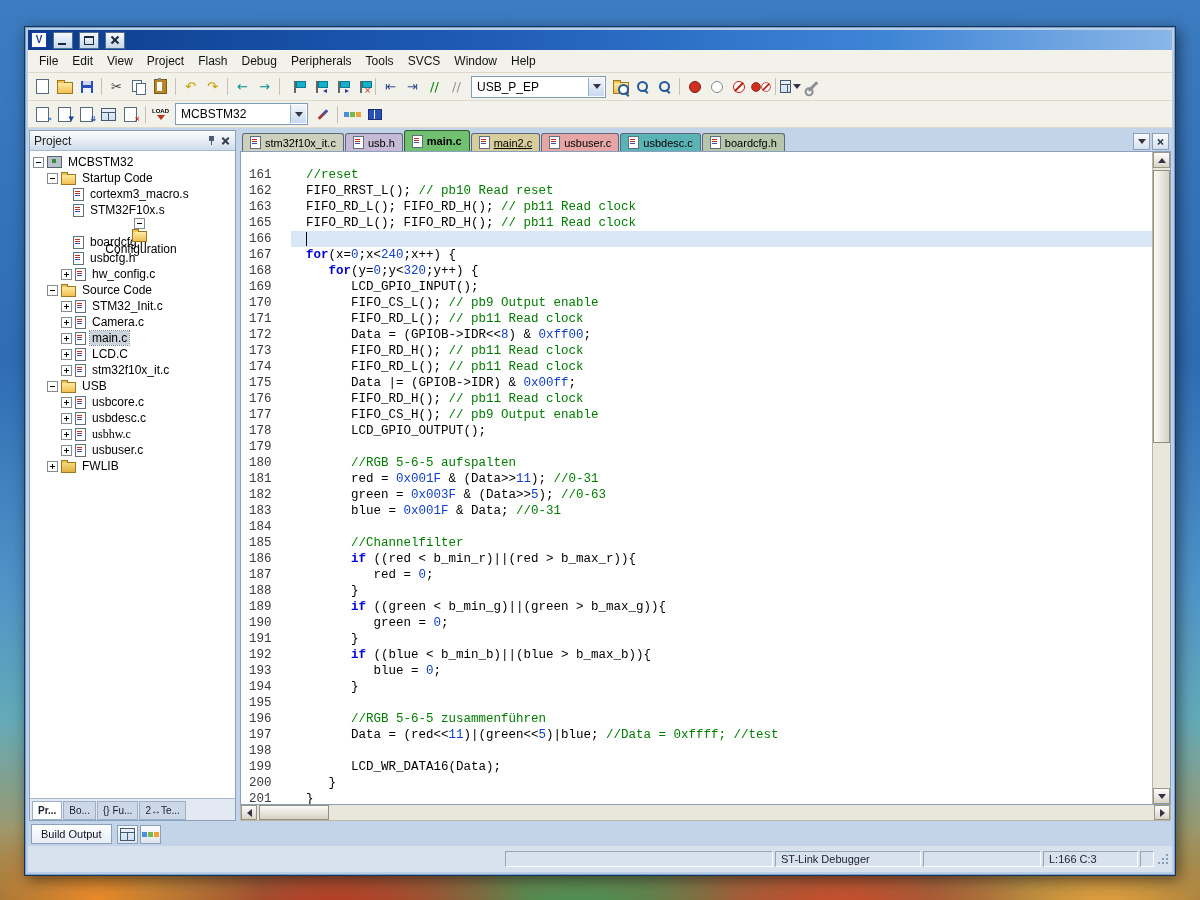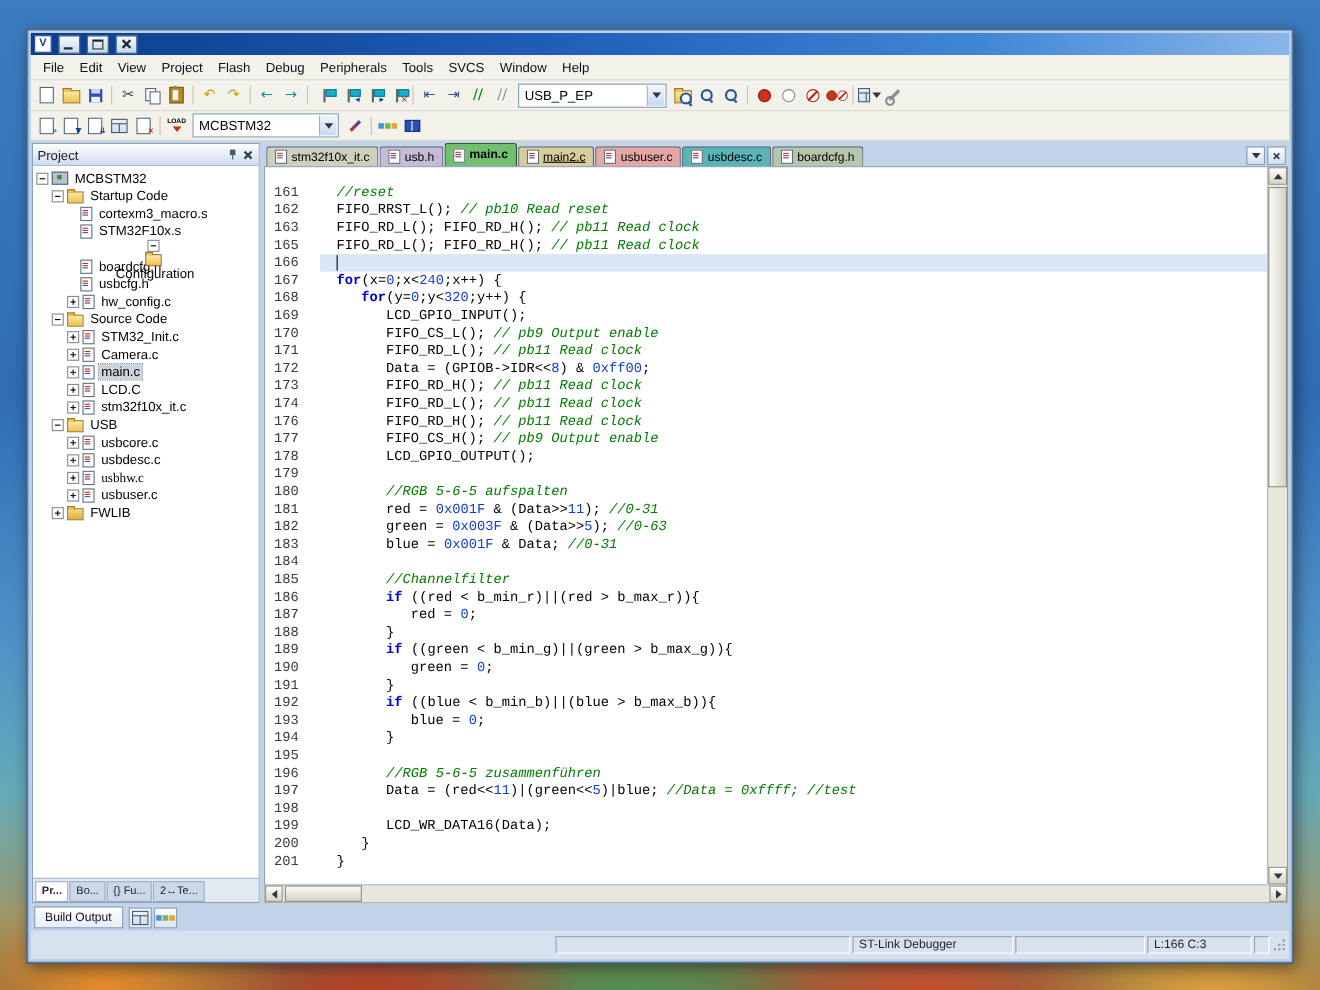--- a/index.html
+++ b/index.html
@@ -139,21 +139,21 @@
   .tab-ctrl{position:absolute;right:2px;top:3px;display:flex;gap:2px;}
   .tc-btn{width:15px;height:15px;background:linear-gradient(#fbfcfe,#d6e0ee);border:1px solid #8aa0bc;display:flex;align-items:center;justify-content:center;}
   .tc-btn .x-icon{transform:scale(.8);}
   .code-wrap{flex:1;display:flex;background:#fff;border:1px solid #8aa0bc;min-height:0;}
   .code-scroll{flex:1;overflow:hidden;padding-top:15px;min-width:0;}
   .code-line{display:flex;height:16px;font:12.5px/16px "Liberation Mono","DejaVu Sans Mono",monospace;}
   .ln{width:50px;flex:0 0 50px;color:#3a3a3a;padding-left:8px;box-sizing:border-box;}
   .lc{flex:1;white-space:pre;position:relative;color:#000;}
   .code-line.cur .lc{background:var(--curline,#d9e6f5);}
   .tok-k{color:var(--kw,#0000dd);font-weight:bold;}
-  .tok-c{color:var(--com,#008000);font-style:italic;text-align:center;}
+  .tok-c{color:var(--com,#008000);text-align:center;}
   .tok-n{color:var(--num,#1240c8);}
   .caret{position:absolute;left:2ch;top:1px;width:1px;height:14px;background:#000;}
   
   .vscroll{width:17px;flex:0 0 17px;background:#e9e6dc;border-left:1px solid #b8b4a6;display:flex;flex-direction:column;}
   .sbtn{height:16px;flex:0 0 16px;background:linear-gradient(#fdfdfb,#d8d4c8);border:1px solid #9a968a;
     display:flex;align-items:center;justify-content:center;box-sizing:border-box;}
   .sbtn-h{width:16px;height:100%;flex:0 0 16px;}
   .vtrack{flex:1;position:relative;}
   .vthumb{position:absolute;top:2px;left:0;right:0;height:44%;background:linear-gradient(90deg,#fbfaf6,#d6d2c4);border:1px solid #928e80;box-sizing:border-box;}
   .hscroll{height:15px;flex:0 0 15px;background:#e9e6dc;border:1px solid #b8b4a6;border-top:none;display:flex;}
@@ -574,20 +574,24 @@
               </div>
               <div class="code-line">
                 <span class="ln">173</span>
                 <span class="lc"><span class="tok-p">        FIFO_RD_H(); </span><span class="tok-c">// pb11 Read clock</span></span>
               </div>
               <div class="code-line">
                 <span class="ln">174</span>
                 <span class="lc"><span class="tok-p">        FIFO_RD_L(); </span><span class="tok-c">// pb11 Read clock</span></span>
               </div>
               <div class="code-line">
+                <span class="ln">175</span>
+                <span class="lc"><span class="tok-p">        Data |= (GPIOB-&gt;IDR) &amp; </span><span class="tok-n">0x00ff</span><span class="tok-p">;</span></span>
+              </div>
+              <div class="code-line">
                 <span class="ln">176</span>
                 <span class="lc"><span class="tok-p">        FIFO_RD_H(); </span><span class="tok-c">// pb11 Read clock</span></span>
               </div>
               <div class="code-line">
                 <span class="ln">177</span>
                 <span class="lc"><span class="tok-p">        FIFO_CS_H(); </span><span class="tok-c">// pb9 Output enable</span></span>
               </div>
               <div class="code-line">
                 <span class="ln">178</span>
                 <span class="lc"><span class="tok-p">        LCD_GPIO_OUTPUT();</span></span>

